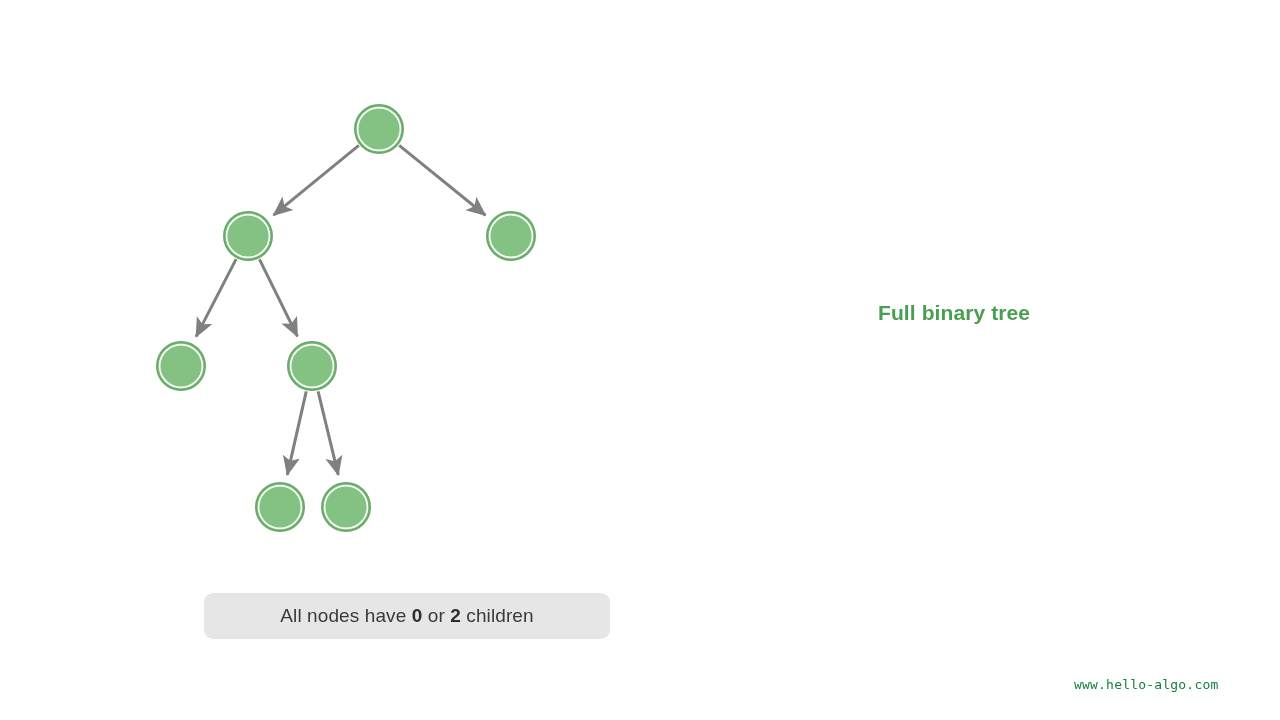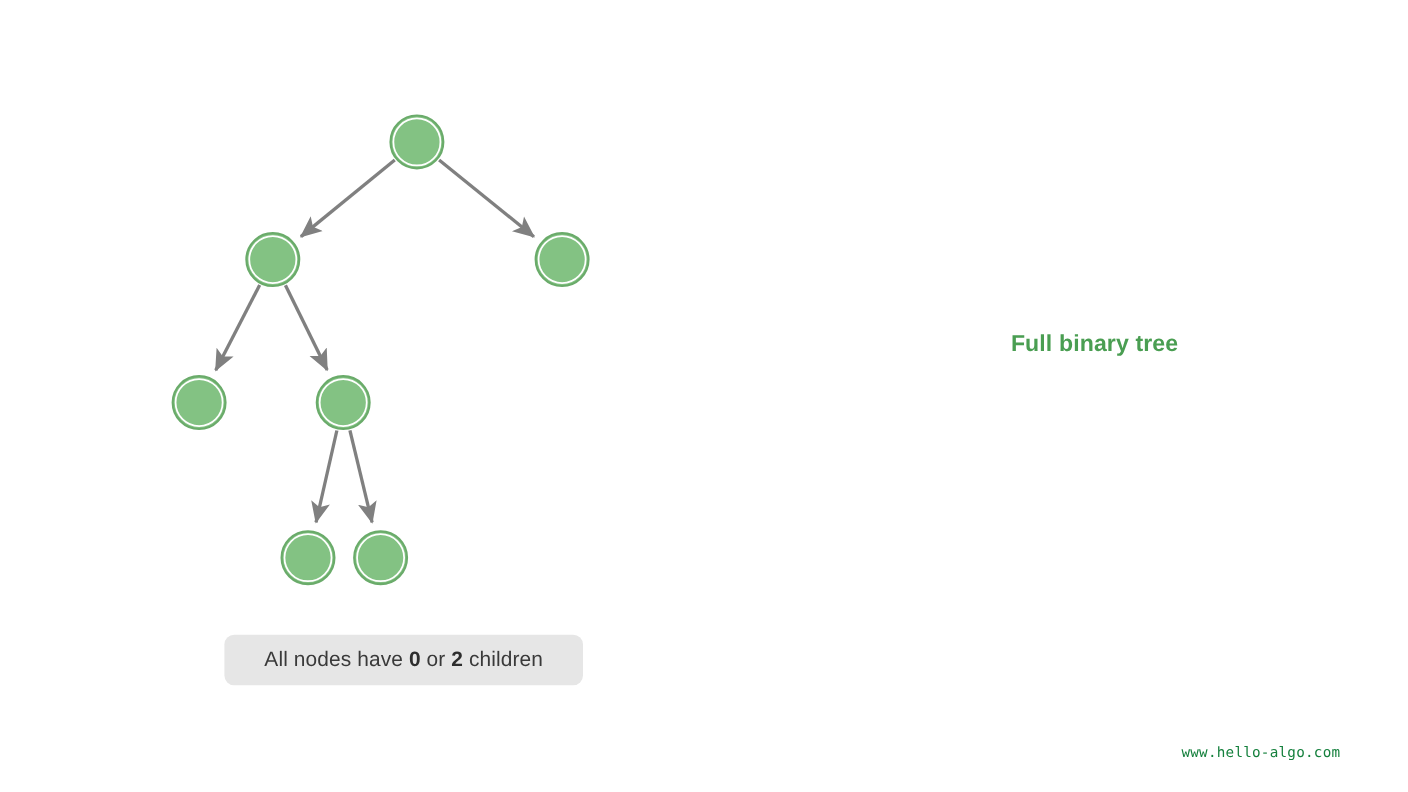--- a/index.html
+++ b/index.html
@@ -31,27 +31,26 @@
   }
   .diagram-title {
     position: absolute;
     left: 878px;
     top: 301px;
     font-size: 21px;
     font-weight: bold;
     color: #4a9e52;
     letter-spacing: 0.1px;
     white-space: nowrap;
-    margin-left: 41px;
   }
   .caption-pill {
     position: absolute;
     left: 204px;
-    top: 577px;
-    width: 326px;
+    top: 593px;
+    width: 406px;
     height: 46px;
     background: #e6e6e6;
     border-radius: 9px;
     display: flex;
     align-items: center;
     justify-content: center;
   }
   .caption-text {
     font-size: 19px;
     color: #3a3a3a;

